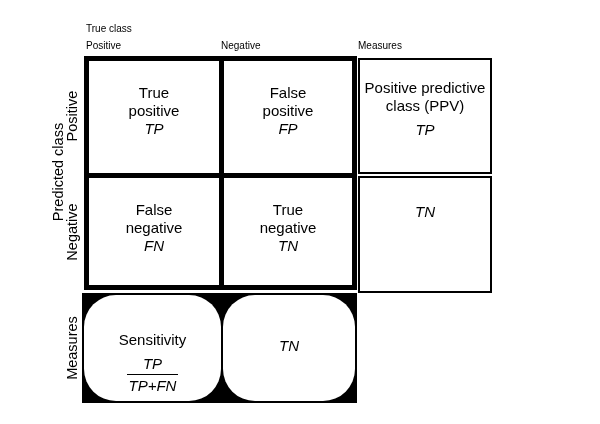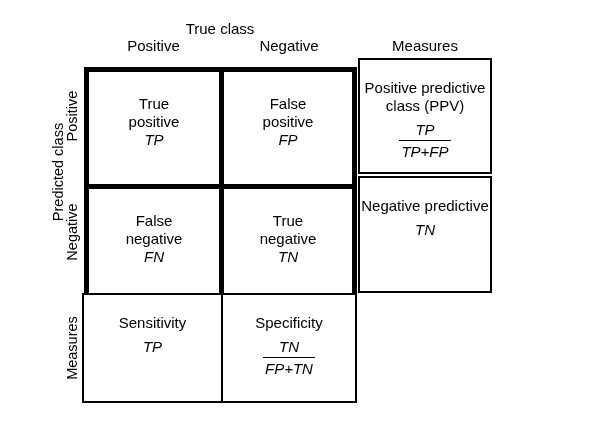--- a/index.html
+++ b/index.html
@@ -7,31 +7,31 @@
   body {
     font-family:"Liberation Sans", sans-serif;
     color:#000;
     width:600px; height:424px;
   }
   .canvas {
     position:relative; width:600px; height:424px;
     background:#fff; overflow:hidden;
   }
   .hlabel {
-    position:absolute; font-size:15px; line-height:17px;
-    text-align:center; white-space:nowrap; color:#000;
+    position:absolute; font-size:10px; line-height:17px;
+    text-align:left; white-space:nowrap; color:#000;
   }
   .rlabel {
     position:absolute; font-size:14.5px; line-height:16px;
     text-align:center; white-space:nowrap; color:#000;
     transform:rotate(-90deg);
   }
   
   .matrix {
-    position:absolute; left:84px; top:67px; width:273px; height:234px;
+    position:absolute; left:84px; top:56px; width:273px; height:234px;
     border:5px solid #000; background:#000;
     display:grid; grid-template-columns:130px 1fr; grid-template-rows:112px 1fr;
     gap:5px;
   }
   .mcell {
     background:#fff; display:flex; flex-direction:column; align-items:center;
     padding-top:23px; font-size:15px; line-height:18px; text-align:center;
   }
   .sym { font-style:italic; }
   
@@ -43,21 +43,21 @@
   .cell-ppv { left:358px; top:58px;  width:134px; height:116px; padding-top:19px;text-align:right; }
   .cell-npv { left:358px; top:176px; width:134px; height:117px; padding-top:19px; }
   .cell-acc { left:358px; top:293px; width:134px; height:110px; padding-top:19px; }
   .bottomgrid {
     position:absolute; left:82px; top:293px; width:275px; height:110px;
     border:2px solid #000; background:#000;
     display:grid; grid-template-columns:137px 1fr; gap:2px;
   }
   .bcell {
     background:#fff; display:flex; flex-direction:column; align-items:center;
-    padding-top:19px; font-size:15px; line-height:18px; text-align:center;
+    padding-top:36px; font-size:15px; line-height:18px; text-align:center;border-radius:32px;
   }
   .frac {
     display:flex; flex-direction:column; align-items:center;
     font-style:italic; font-size:15px; line-height:16px; margin-top:7px;
   }
   .frac .num { padding:0 4px 2px 4px; }
   .frac .den { border-top:1.5px solid #000; padding:3px 2px 0 2px; }
 </style>
 </head>
 <body>
@@ -95,40 +95,37 @@
       <span>negative</span>
       <span class="sym">TN</span>
     </div>
   </div>
 
   <div class="thincell cell-ppv">
     <span>Positive predictive</span>
     <span>class (PPV)</span>
     <span class="frac">
       <span class="num">TP</span>
-      <span class="den">TP+FP</span>
     </span>
   </div>
   <div class="thincell cell-npv">
-    <span>Negative predictive</span>
     <span class="frac">
       <span class="num">TN</span>
     </span>
   </div>
 
   <div class="bottomgrid">
     <div class="bcell">
       <span>Sensitivity</span>
       <span class="frac">
         <span class="num">TP</span>
+        <span class="den">TP+FN</span>
       </span>
     </div>
     <div class="bcell">
-      <span>Specificity</span>
       <span class="frac">
         <span class="num">TN</span>
-        <span class="den">FP+TN</span>
       </span>
     </div>
   </div>
 
 
 </div>
 
 </body></html>

